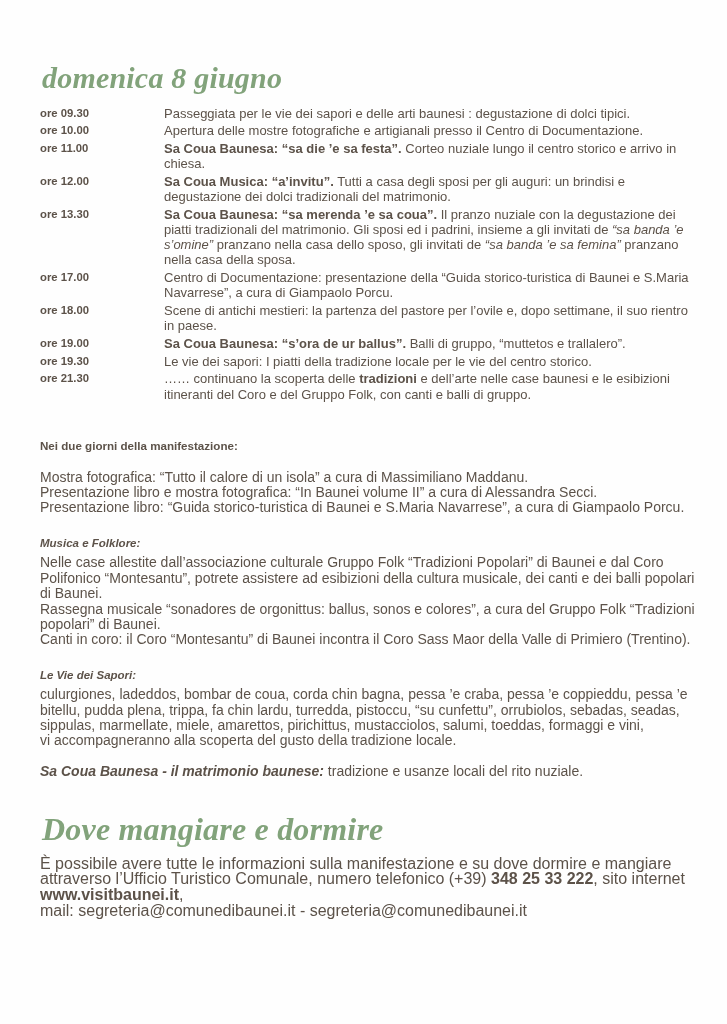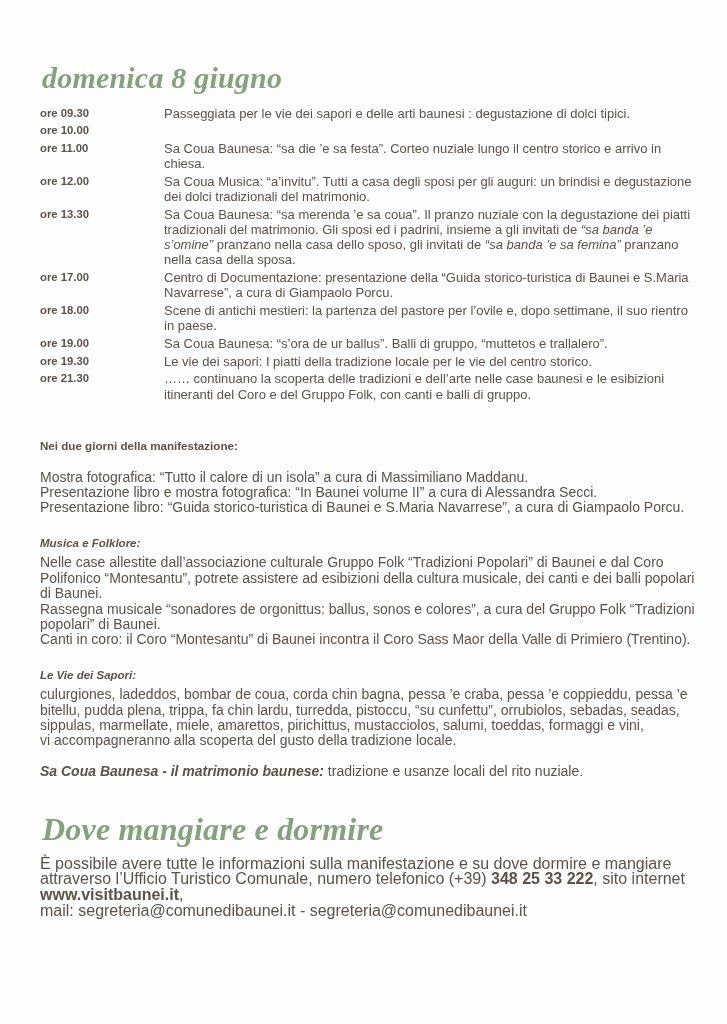--- a/index.html
+++ b/index.html
@@ -66,21 +66,21 @@
     line-height: 15.2px;
     color: #5c5249;
     white-space: nowrap;
   }
   .sched-desc {
     flex: 1 1 auto;
     font-size: 13px;
     line-height: 15.2px;
     color: #5c5249;
   }
-  .sched-desc b { font-weight: normal; text-align: right; }
+  .sched-desc b { font-weight: bold; text-align: right; }
   .sched-desc i { font-style: italic; }
 
   
   .block { margin-top: 0; }
   .lead-bold {
     font-size: 11.6px;
     font-weight: bold;
     line-height: 15.4px;
     margin: 0 0 16px 0;
   }
@@ -118,20 +118,21 @@
 
     <h1 class="day-heading">domenica 8 giugno</h1>
 
     <ul class="schedule" id="schedule-list">
         <li class="sched-row">
           <div class="sched-time">ore 09.30</div>
           <div class="sched-desc"><span>Passeggiata per le vie dei sapori e delle arti baunesi : degustazione di dolci tipici.</span></div>
         </li>
         <li class="sched-row">
           <div class="sched-time">ore 10.00</div>
+          <div class="sched-desc"><span>Apertura delle mostre fotografiche e artigianali presso il Centro di Documentazione.</span></div>
         </li>
         <li class="sched-row">
           <div class="sched-time">ore 11.00</div>
           <div class="sched-desc"><b>Sa Coua Baunesa: “sa die ’e sa festa”.</b><span> Corteo nuziale lungo il centro storico e arrivo in chiesa.</span></div>
         </li>
         <li class="sched-row">
           <div class="sched-time">ore 12.00</div>
           <div class="sched-desc"><b>Sa Coua Musica: “a’invitu”.</b><span> Tutti a casa degli sposi per gli auguri: un brindisi e degustazione dei dolci tradizionali del matrimonio.</span></div>
         </li>
         <li class="sched-row">

